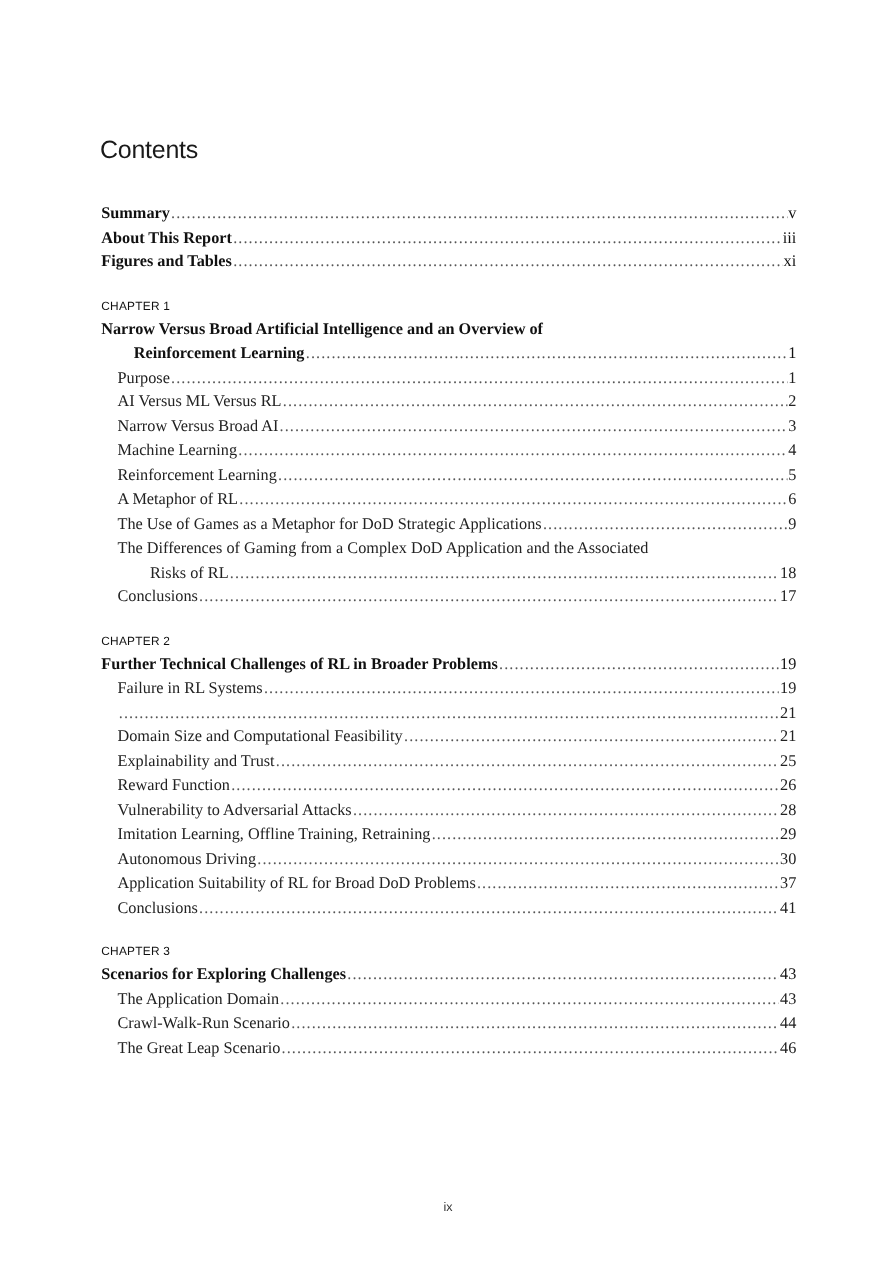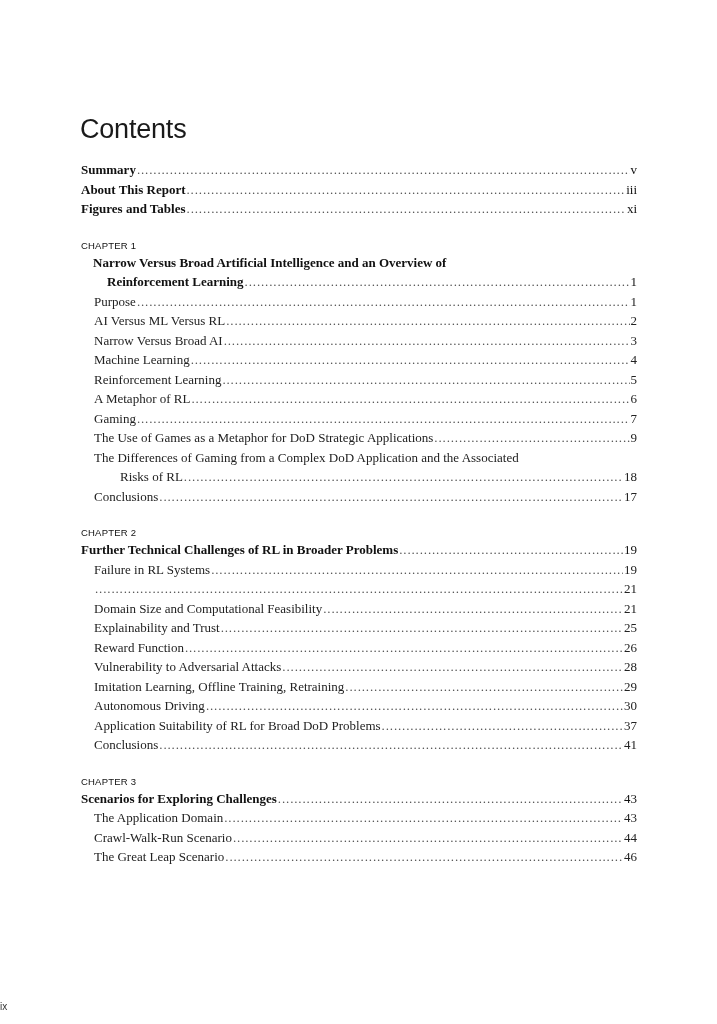--- a/index.html
+++ b/index.html
@@ -1,19 +1,19 @@
 <!DOCTYPE html>
 <html><head>
   <meta charset="utf-8">
   <style>
     html, body { margin: 0; padding: 0; background: #ffffff; }
     body { width: 717px; height: 1024px; position: relative; overflow: hidden; color: #1a1a1a; }
     .page-title {
       position: absolute; left: 80px; top: 96px;
-      font-family: "Liberation Sans", sans-serif; font-size: 27px; font-weight: normal;
+      font-family: "Liberation Sans", sans-serif; font-size: 20px; font-weight: normal;
       color: #1a1a1a; letter-spacing: -0.2px;
     }
     .toc { position: absolute; left: 81px; top: 160px; width: 556px; }
     .row {
       display: flex; align-items: baseline;
       font-family: "Liberation Serif", serif; font-size: 13px; line-height: 19.5px;
       color: #222;
     }
     .row.bold { font-weight: bold; color: #111; }
     .row.sub { padding-left: 13px; }
@@ -23,35 +23,35 @@
       margin: 0 1px; color: #555; font-weight: normal; letter-spacing: 1px;
     }
     .row .dots::after {
       content: ". . . . . . . . . . . . . . . . . . . . . . . . . . . . . . . . . . . . . . . . . . . . . . . . . . . . . . . . . . . . . . . . . . . . . . . . . . . . . . . . . . . . . . . . . . . . . . . . . . . . . . . . . . . . . . . . . . . . . . . . . . . . . . . . . . . . . . . . . . . . .";
       letter-spacing: -1.2px;
     }
     .row .page { flex: 0 0 auto; font-weight: normal; }
     .row.bold .page { font-weight: normal; }
     .wrap-first {
       font-family: "Liberation Serif", serif; font-size: 13px; line-height: 19.5px;
-      font-weight: bold; color: #111; margin-left: 12px;
+      font-weight: bold; color: #111;
     }
     .row.cont { padding-left: 26px; }
     .row.sub-cont { padding-left: 39px; }
     .sub-first {
       font-family: "Liberation Serif", serif; font-size: 13px; line-height: 19.5px;
       color: #222; padding-left: 13px;
     }
     .chapter-label {
       font-family: "Liberation Sans", sans-serif; font-size: 9.5px; font-weight: normal;
       color: #111; margin-top: 20px; line-height: 14px; letter-spacing: 0.2px;
     }
     .folio {
-      position: absolute; left: 0; width: 717px; top: 961px; 
-      font-family: "Liberation Sans", sans-serif; font-size: 10px; color: #333; margin-top: 40px;
+      position: absolute; left: 0; width: 717px; top: 961px; text-align: center;
+      font-family: "Liberation Sans", sans-serif; font-size: 10px; color: #333;
     }
   </style>
 </head>
 <body>
 
 <h1 class="page-title">Contents</h1>
 
 <div class="toc">
 
   <div class="row bold">
@@ -101,25 +101,20 @@
     <span class="label">Reinforcement Learning</span>
     <span class="dots"></span>
     <span class="page">5</span>
   </div>
   <div class="row sub">
     <span class="label">A Metaphor of RL</span>
     <span class="dots"></span>
     <span class="page">6</span>
   </div>
   <div class="row sub">
-    <span class="label">Gaming</span>
-    <span class="dots"></span>
-    <span class="page">7</span>
-  </div>
-  <div class="row sub">
     <span class="label">The Use of Games as a Metaphor for DoD Strategic Applications</span>
     <span class="dots"></span>
     <span class="page">9</span>
   </div>
   <div class="sub-first">The Differences of Gaming from a Complex DoD Application and the Associated</div>
   <div class="row sub-cont">
     <span class="label">Risks of RL</span>
     <span class="dots"></span>
     <span class="page">18</span>
   </div>

